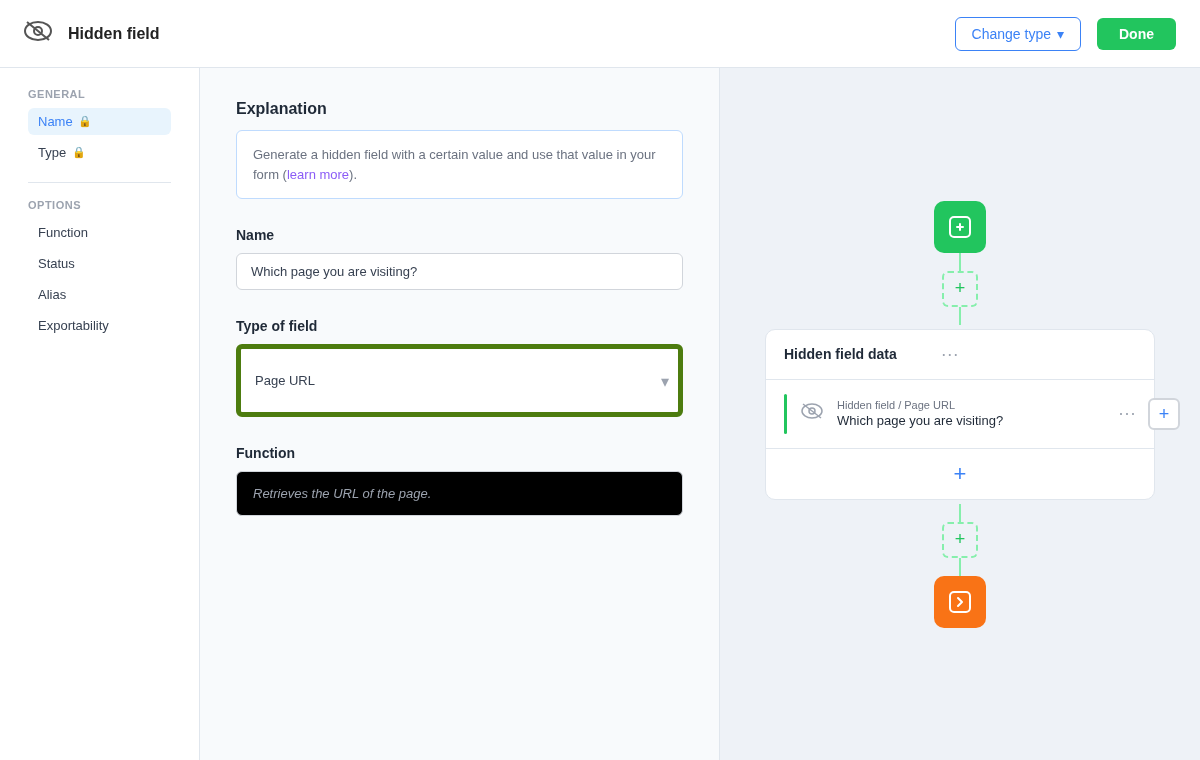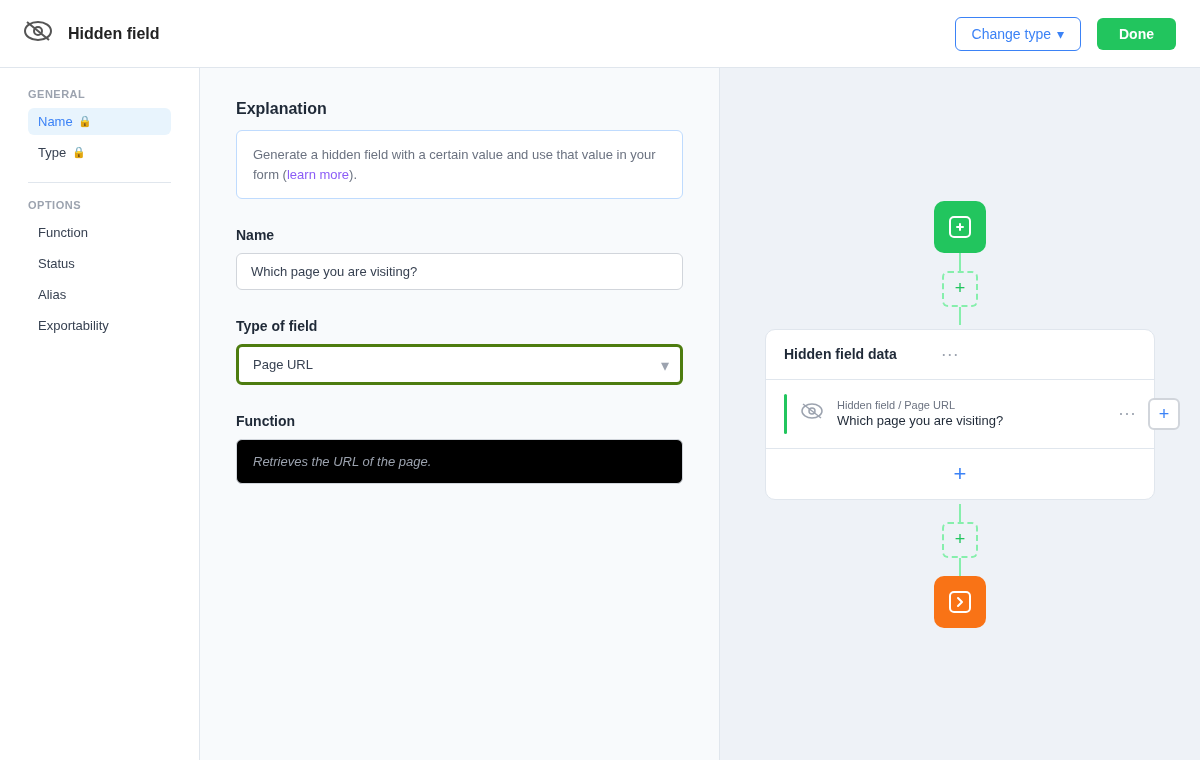--- a/index.html
+++ b/index.html
@@ -156,22 +156,22 @@
       padding: 10px 14px;
       border: 1px solid #d1d5db;
       border-radius: 6px;
       font-size: 13px;
       color: #374151;
       background: #fff;
       outline: none;
     }
     .field-select {
       width: 100%;
-      padding: 10px 14px;
-      border: 3px solid #4d7c0f;
+      padding: 24px 14px;
+      border: 5px solid #4d7c0f;
       border-radius: 6px;
       font-size: 13px;
       color: #374151;
       background: #fff;
       appearance: none;
       cursor: pointer;
       display: flex;
       align-items: center;
       justify-content: space-between;
       position: relative;

